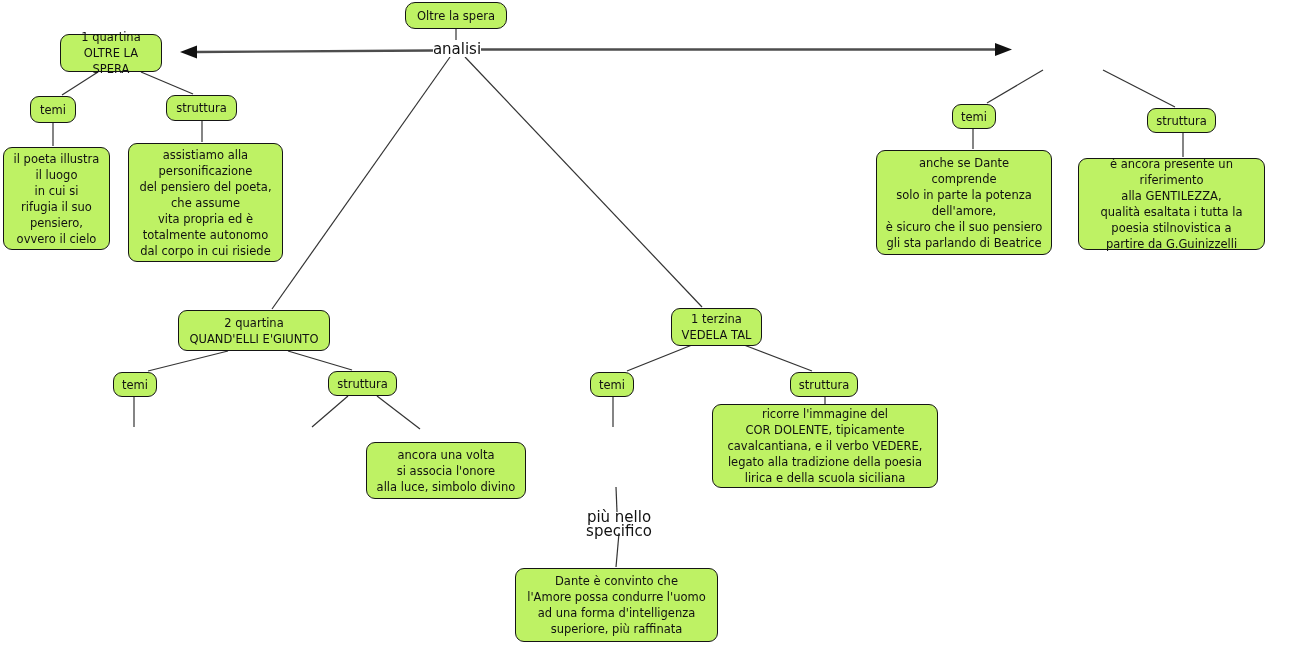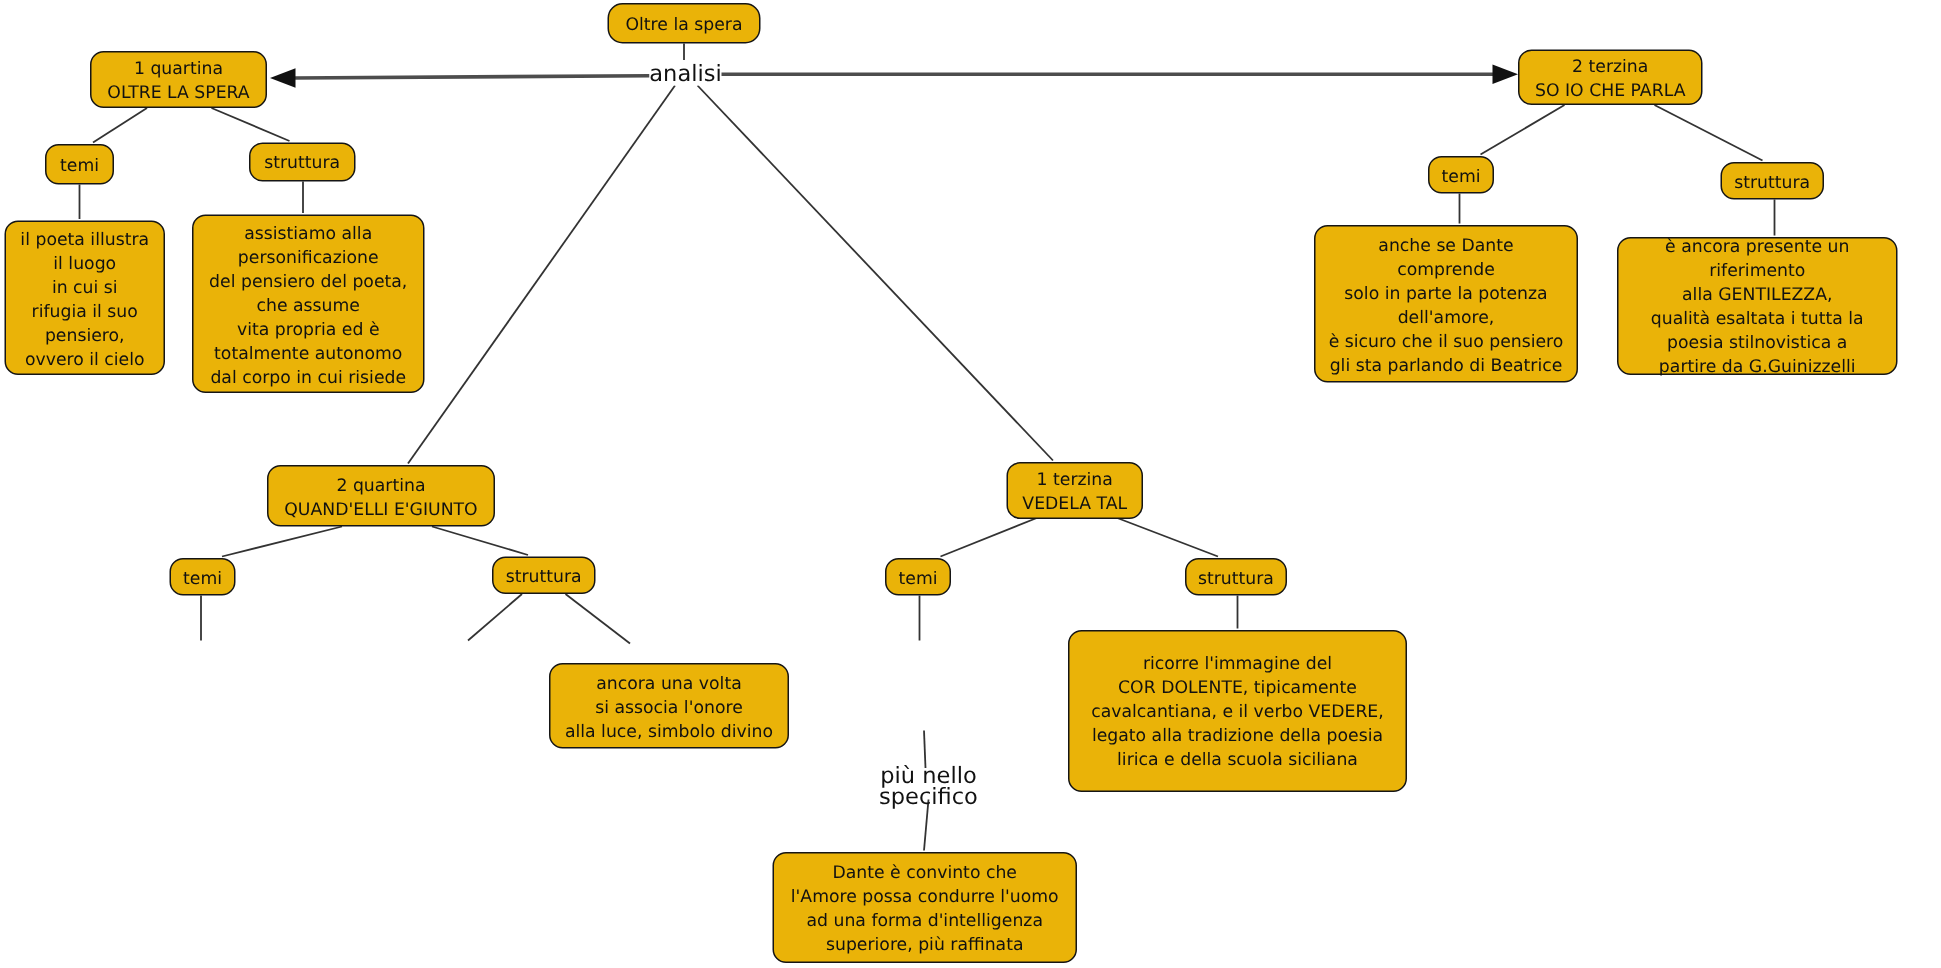--- a/index.html
+++ b/index.html
@@ -6,21 +6,21 @@
   #canvas{
     position:relative;
     width:1294px;height:645px;
     background:#ffffff;
     overflow:hidden;
     font-family:"DejaVu Sans","Liberation Sans",sans-serif;
   }
   #connectors{position:absolute;left:0;top:0;width:1294px;height:645px;}
   .node{
     position:absolute;box-sizing:border-box;
-    background:#eab308;
+    background:#bef264;
     border:1px solid #151515;
     border-radius:9px;
     display:flex;align-items:center;justify-content:center;
     text-align:center;
     white-space:pre-line;
     font-size:11.5px;line-height:16px;color:#111;
     padding:2px 5px;
   }
   .link-label{
     position:absolute;box-sizing:border-box;
@@ -69,40 +69,38 @@
     <line x1="613" y1="397" x2="613" y2="427" stroke="#333" stroke-width="1.2"></line>
     <line x1="825" y1="397" x2="825" y2="419" stroke="#333" stroke-width="1.2"></line>
 
     <line x1="616" y1="487" x2="617" y2="512" stroke="#333" stroke-width="1.2"></line>
     <line x1="619" y1="533" x2="616" y2="567" stroke="#333" stroke-width="1.2"></line>
   </svg>
 
   <div class="node" style="left:405px;top:2px;width:102px;height:27px;border-radius:10px">Oltre la spera</div>
   <div class="link-label" style="left:433px;top:40px;width:48px;height:17px">analisi</div>
 
-  <div class="node" style="left:60px;top:34px;width:118px;height:38px">1 quartina
+  <div class="node" style="left:60px;top:34px;width:102px;height:38px">1 quartina
 OLTRE LA SPERA</div>
   <div class="node" style="left:30px;top:96px;width:46px;height:27px">temi</div>
   <div class="node" style="left:166px;top:95px;width:71px;height:26px">struttura</div>
   <div class="node" style="left:128px;top:143px;width:155px;height:119px">assistiamo alla
 personificazione
 del pensiero del poeta,
 che assume
 vita propria ed è
 totalmente autonomo
 dal corpo in cui risiede</div>
   <div class="node" style="left:3px;top:147px;width:107px;height:103px">il poeta illustra
 il luogo
 in cui si
 rifugia il suo
 pensiero,
 ovvero il cielo</div>
 
-  <div class="node" style="left:1012px;top:33px;width:123px;height:37px">2 terzina
-SO IO CHE PARLA</div>
   <div class="node" style="left:952px;top:104px;width:44px;height:25px">temi</div>
   <div class="node" style="left:1147px;top:108px;width:69px;height:25px">struttura</div>
   <div class="node" style="left:876px;top:150px;width:176px;height:105px">anche se Dante
 comprende
 solo in parte la potenza
 dell'amore,
 è sicuro che il suo pensiero
 gli sta parlando di Beatrice</div>
   <div class="node" style="left:1078px;top:158px;width:187px;height:92px">è ancora presente un riferimento
 alla GENTILEZZA,
@@ -115,21 +113,21 @@
   <div class="node" style="left:113px;top:372px;width:44px;height:25px">temi</div>
   <div class="node" style="left:328px;top:371px;width:69px;height:25px">struttura</div>
   <div class="node" style="left:366px;top:442px;width:160px;height:57px">ancora una volta
 si associa l'onore
 alla luce, simbolo divino</div>
 
   <div class="node" style="left:671px;top:308px;width:91px;height:38px">1 terzina
 VEDELA TAL</div>
   <div class="node" style="left:590px;top:372px;width:44px;height:25px">temi</div>
   <div class="node" style="left:790px;top:372px;width:68px;height:25px">struttura</div>
-  <div class="node" style="left:712px;top:420px;width:226px;height:108px">ricorre l'immagine del
+  <div class="node" style="left:712px;top:404px;width:226px;height:84px">ricorre l'immagine del
 COR DOLENTE, tipicamente
 cavalcantiana, e il verbo VEDERE,
 legato alla tradizione della poesia
 lirica e della scuola siciliana</div>
 
   <div class="link-label" style="left:560px;top:515px;width:118px;height:17px">più nello specifico</div>
   <div class="node" style="left:515px;top:568px;width:203px;height:74px">Dante è convinto che
 l'Amore possa condurre l'uomo
 ad una forma d'intelligenza
 superiore, più raffinata</div>

